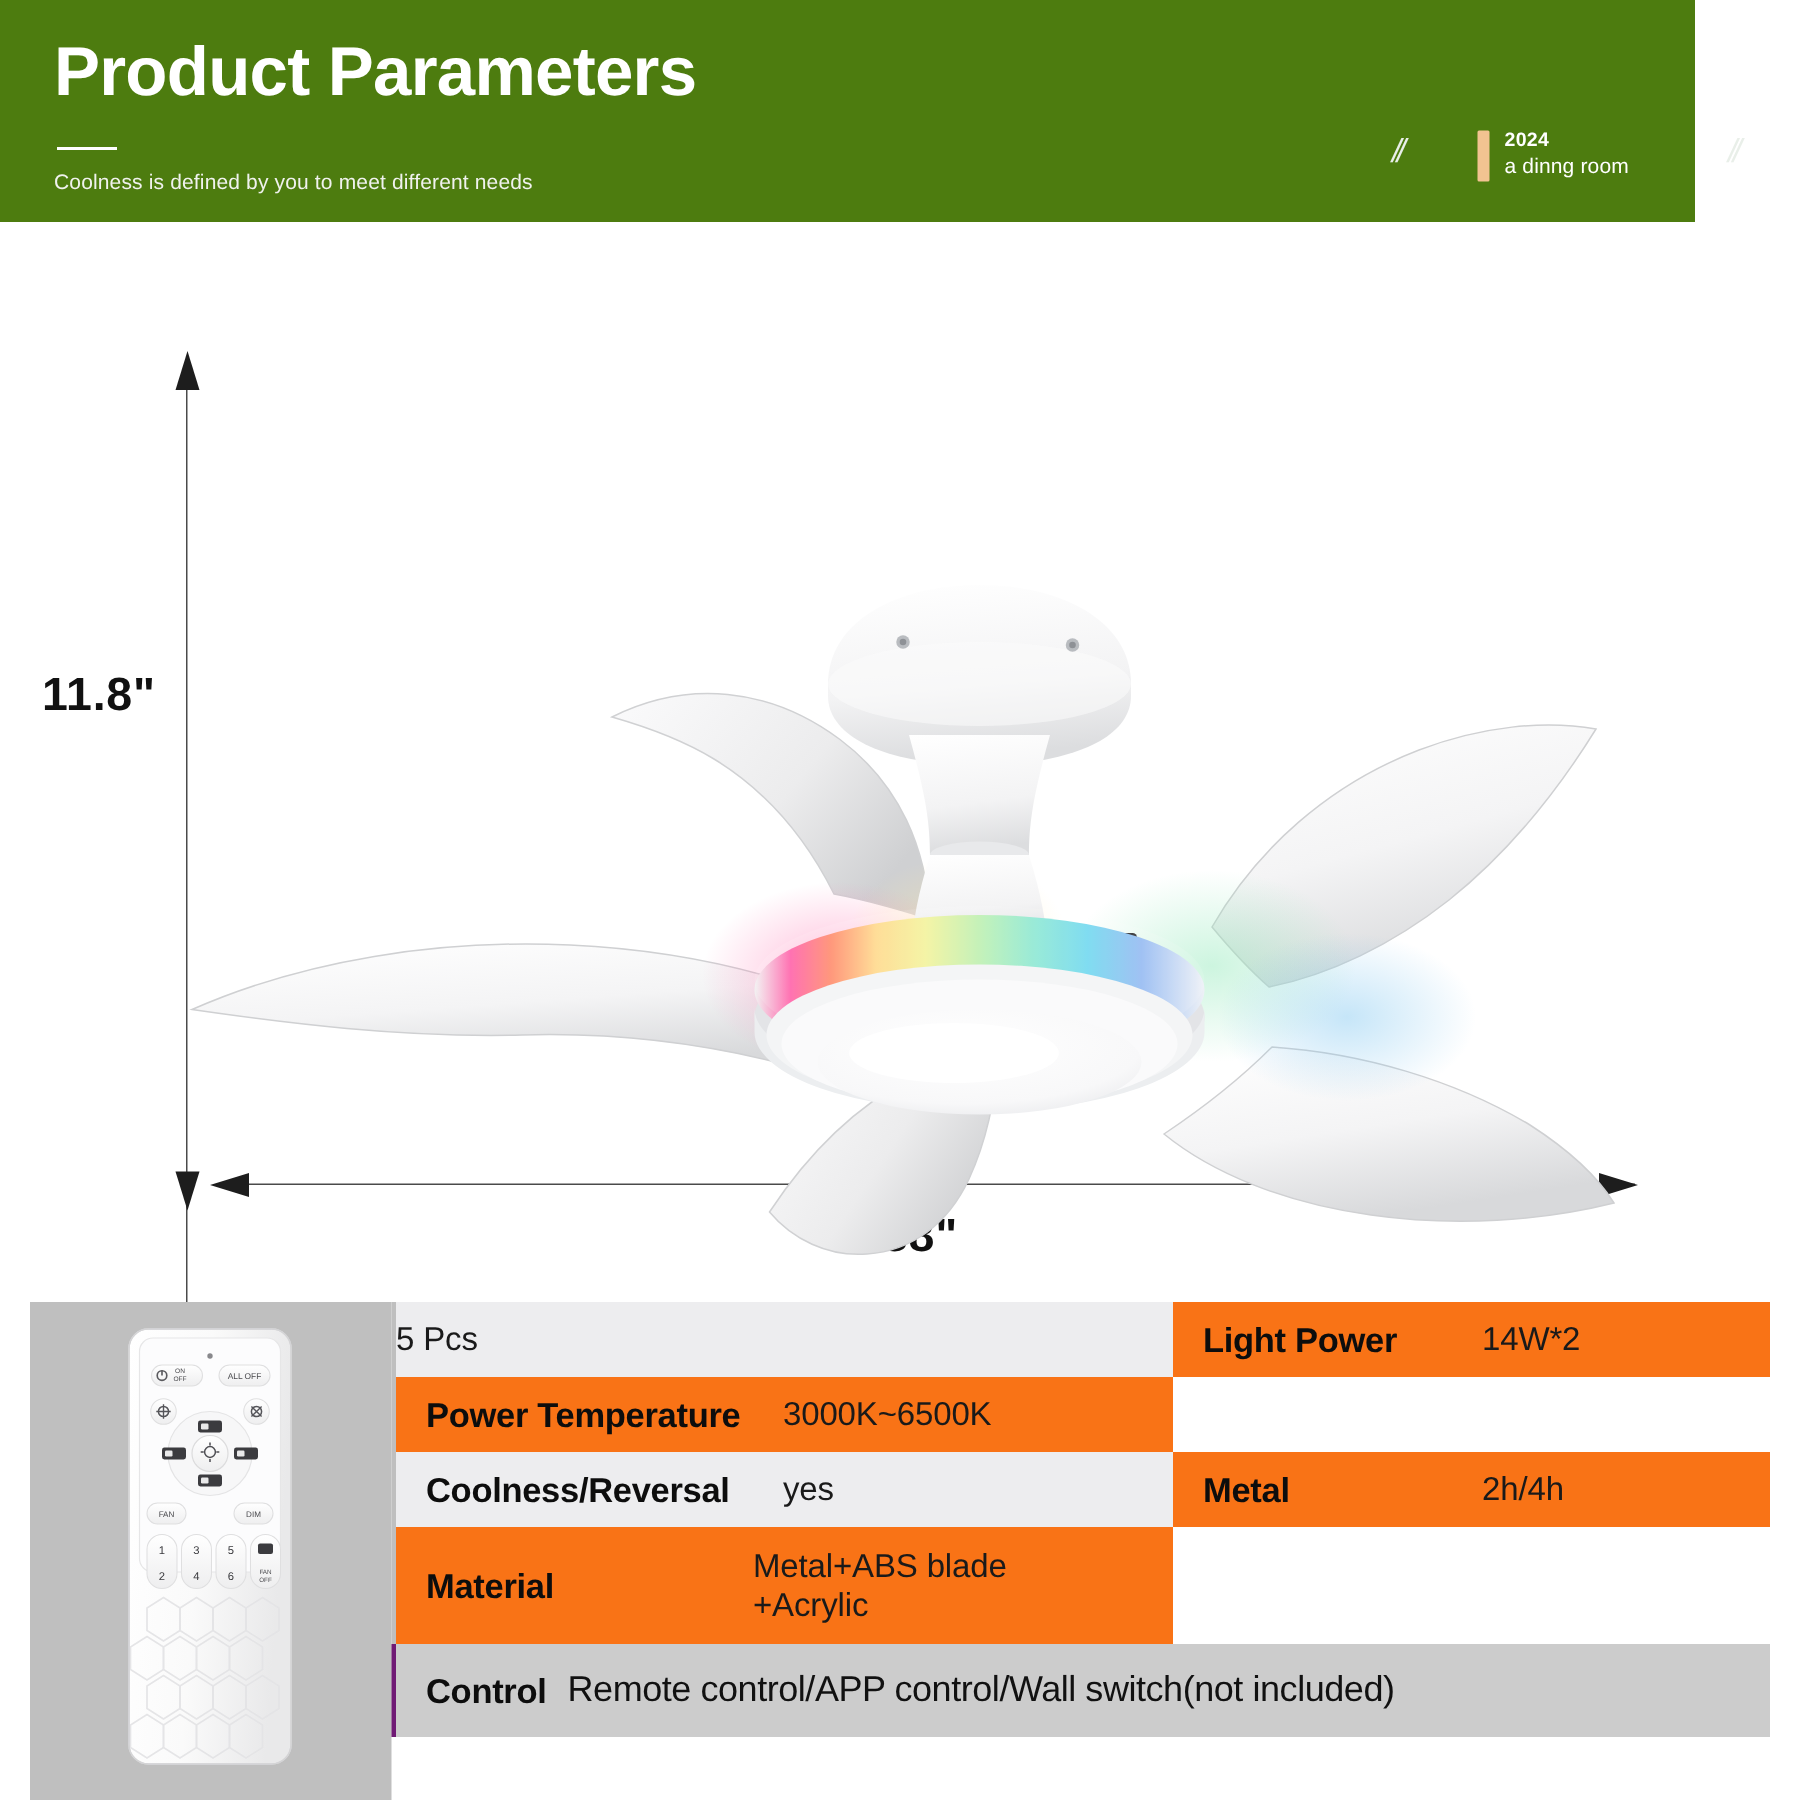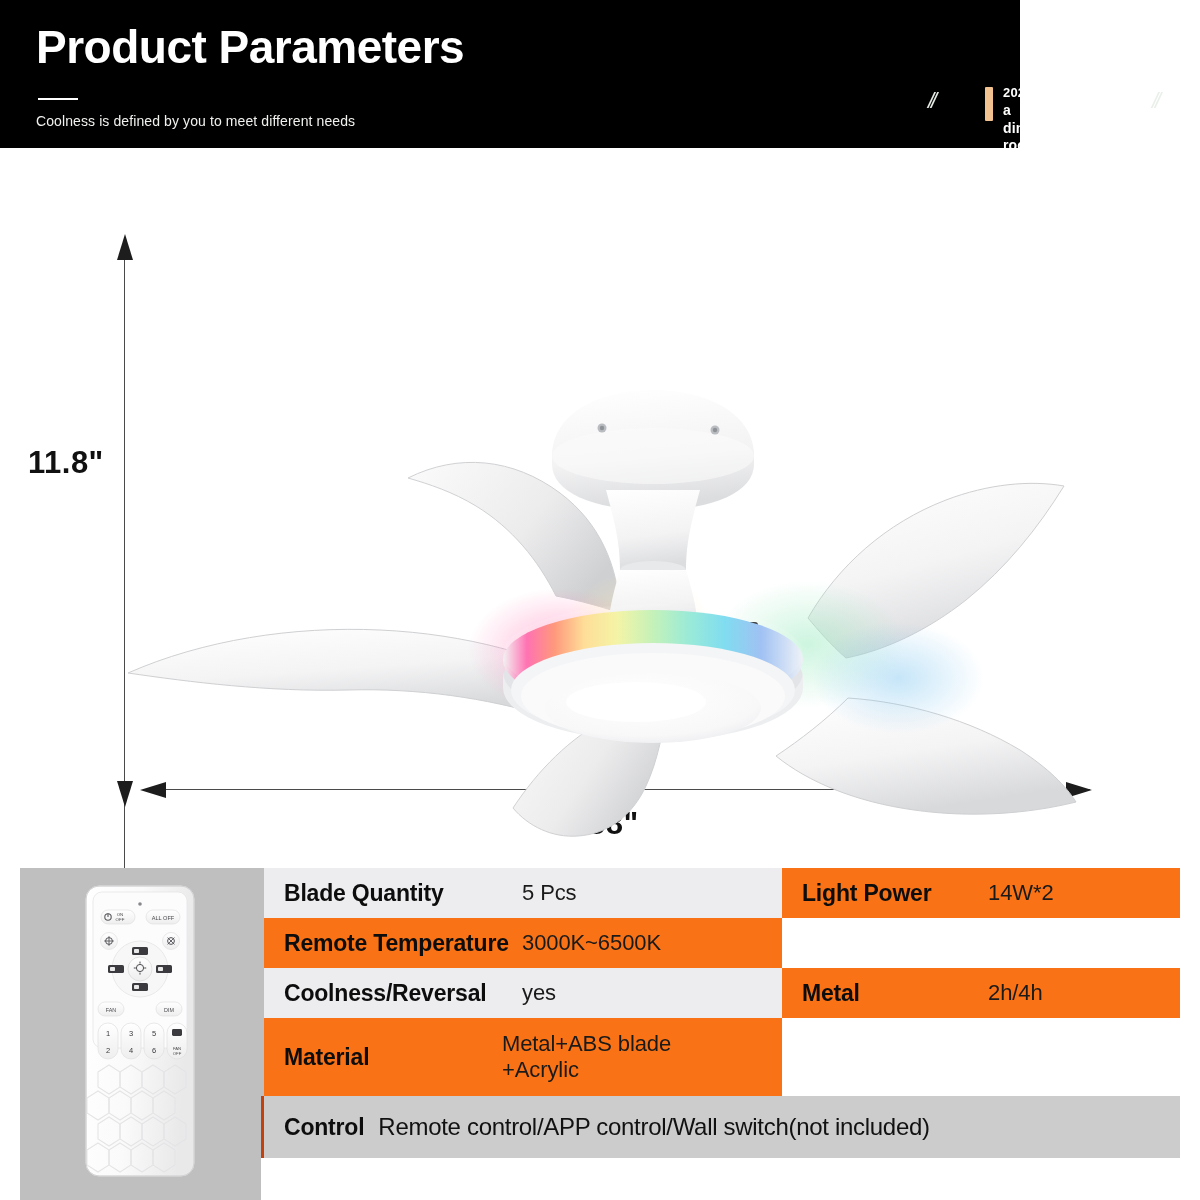--- a/index.html
+++ b/index.html
@@ -13,23 +13,23 @@
     position: relative;
     overflow: hidden;
     font-family: "Liberation Sans", sans-serif;
     -webkit-font-smoothing: antialiased;
   }
 
   
   .header {
     position: absolute;
     left: 0; top: 0;
-    width: 1020px;
+    width: 1130px;
     height: 148px;
-    background: #000000;
+    background: #4d7c0f;
     box-sizing: border-box;
   }
   .header-title {
     position: absolute;
     left: 36px; top: 22px;
     font-size: 46px;
     font-weight: bold;
     color: #ffffff;
     letter-spacing: -0.5px;
     line-height: 1.1;
@@ -74,21 +74,21 @@
     color: #ffffff;
     line-height: 1.28;
   }
   .badge-year {
     font-size: 13px;
     font-weight: bold;
     letter-spacing: 0.2px;
   }
   .badge-room {
     font-size: 14px;
-    font-weight: bold;
+    font-weight: normal;
     letter-spacing: 0.1px;
   }
 
   
   .product-area {
     position: absolute;
     left: 0; top: 148px;
     width: 1200px;
     height: 715px;
     background: #ffffff;
@@ -218,21 +218,21 @@
   .bg-b { background: #f97316; }
 
   .pad-l-lab { padding-left: 20px; }
 
   .ctrl-row {
     display: flex;
     align-items: center;
     width: 919px;
     height: 62px;
     background: #CCCCCC;
-    border-left: 3px solid #c2410c;
+    border-left: 3px solid #701a75;
     box-sizing: border-box;
     padding-left: 20px;
     text-align: right;
   }
   .ctrl-value {
     font-size: 24px;
     color: #111111;
     margin-left: 14px;
     letter-spacing: -0.3px;
     white-space: nowrap;
@@ -496,32 +496,31 @@
         <path d="M67,282 l11,-7 l11,7 l0,15 l-11,7 l-11,-7 Z"></path>
       </g>
       <rect x="66" y="18" width="108" height="290" rx="13" fill="none" stroke="#d4d4d6" stroke-width="1"></rect>
     </svg>
   </div>
 
   <div class="table-panel">
 
     <div class="srow r1">
       <div class="shalf left bg-a">
-        <span class="slabel pad-l-lab" style="width:238px;display:inline-block;">Blade Quantity</span>
         <span class="svalue">5 Pcs</span>
       </div>
       <div class="shalf right bg-b">
         <span class="slabel pad-l-lab" style="width:186px;display:inline-block;">Light Power</span>
         <span class="svalue">14W*2</span>
       </div>
     </div>
 
     <div class="srow r2">
       <div class="shalf left bg-b">
-        <span class="slabel pad-l-lab" style="width:238px;display:inline-block;">Remote Temperature</span>
+        <span class="slabel pad-l-lab" style="width:238px;display:inline-block;">Power Temperature</span>
         <span class="svalue">3000K~6500K</span>
       </div>
     </div>
 
     <div class="srow r3">
       <div class="shalf left bg-a">
         <span class="slabel pad-l-lab" style="width:238px;display:inline-block;">Coolness/Reversal</span>
         <span class="svalue">yes</span>
       </div>
       <div class="shalf right bg-b">

